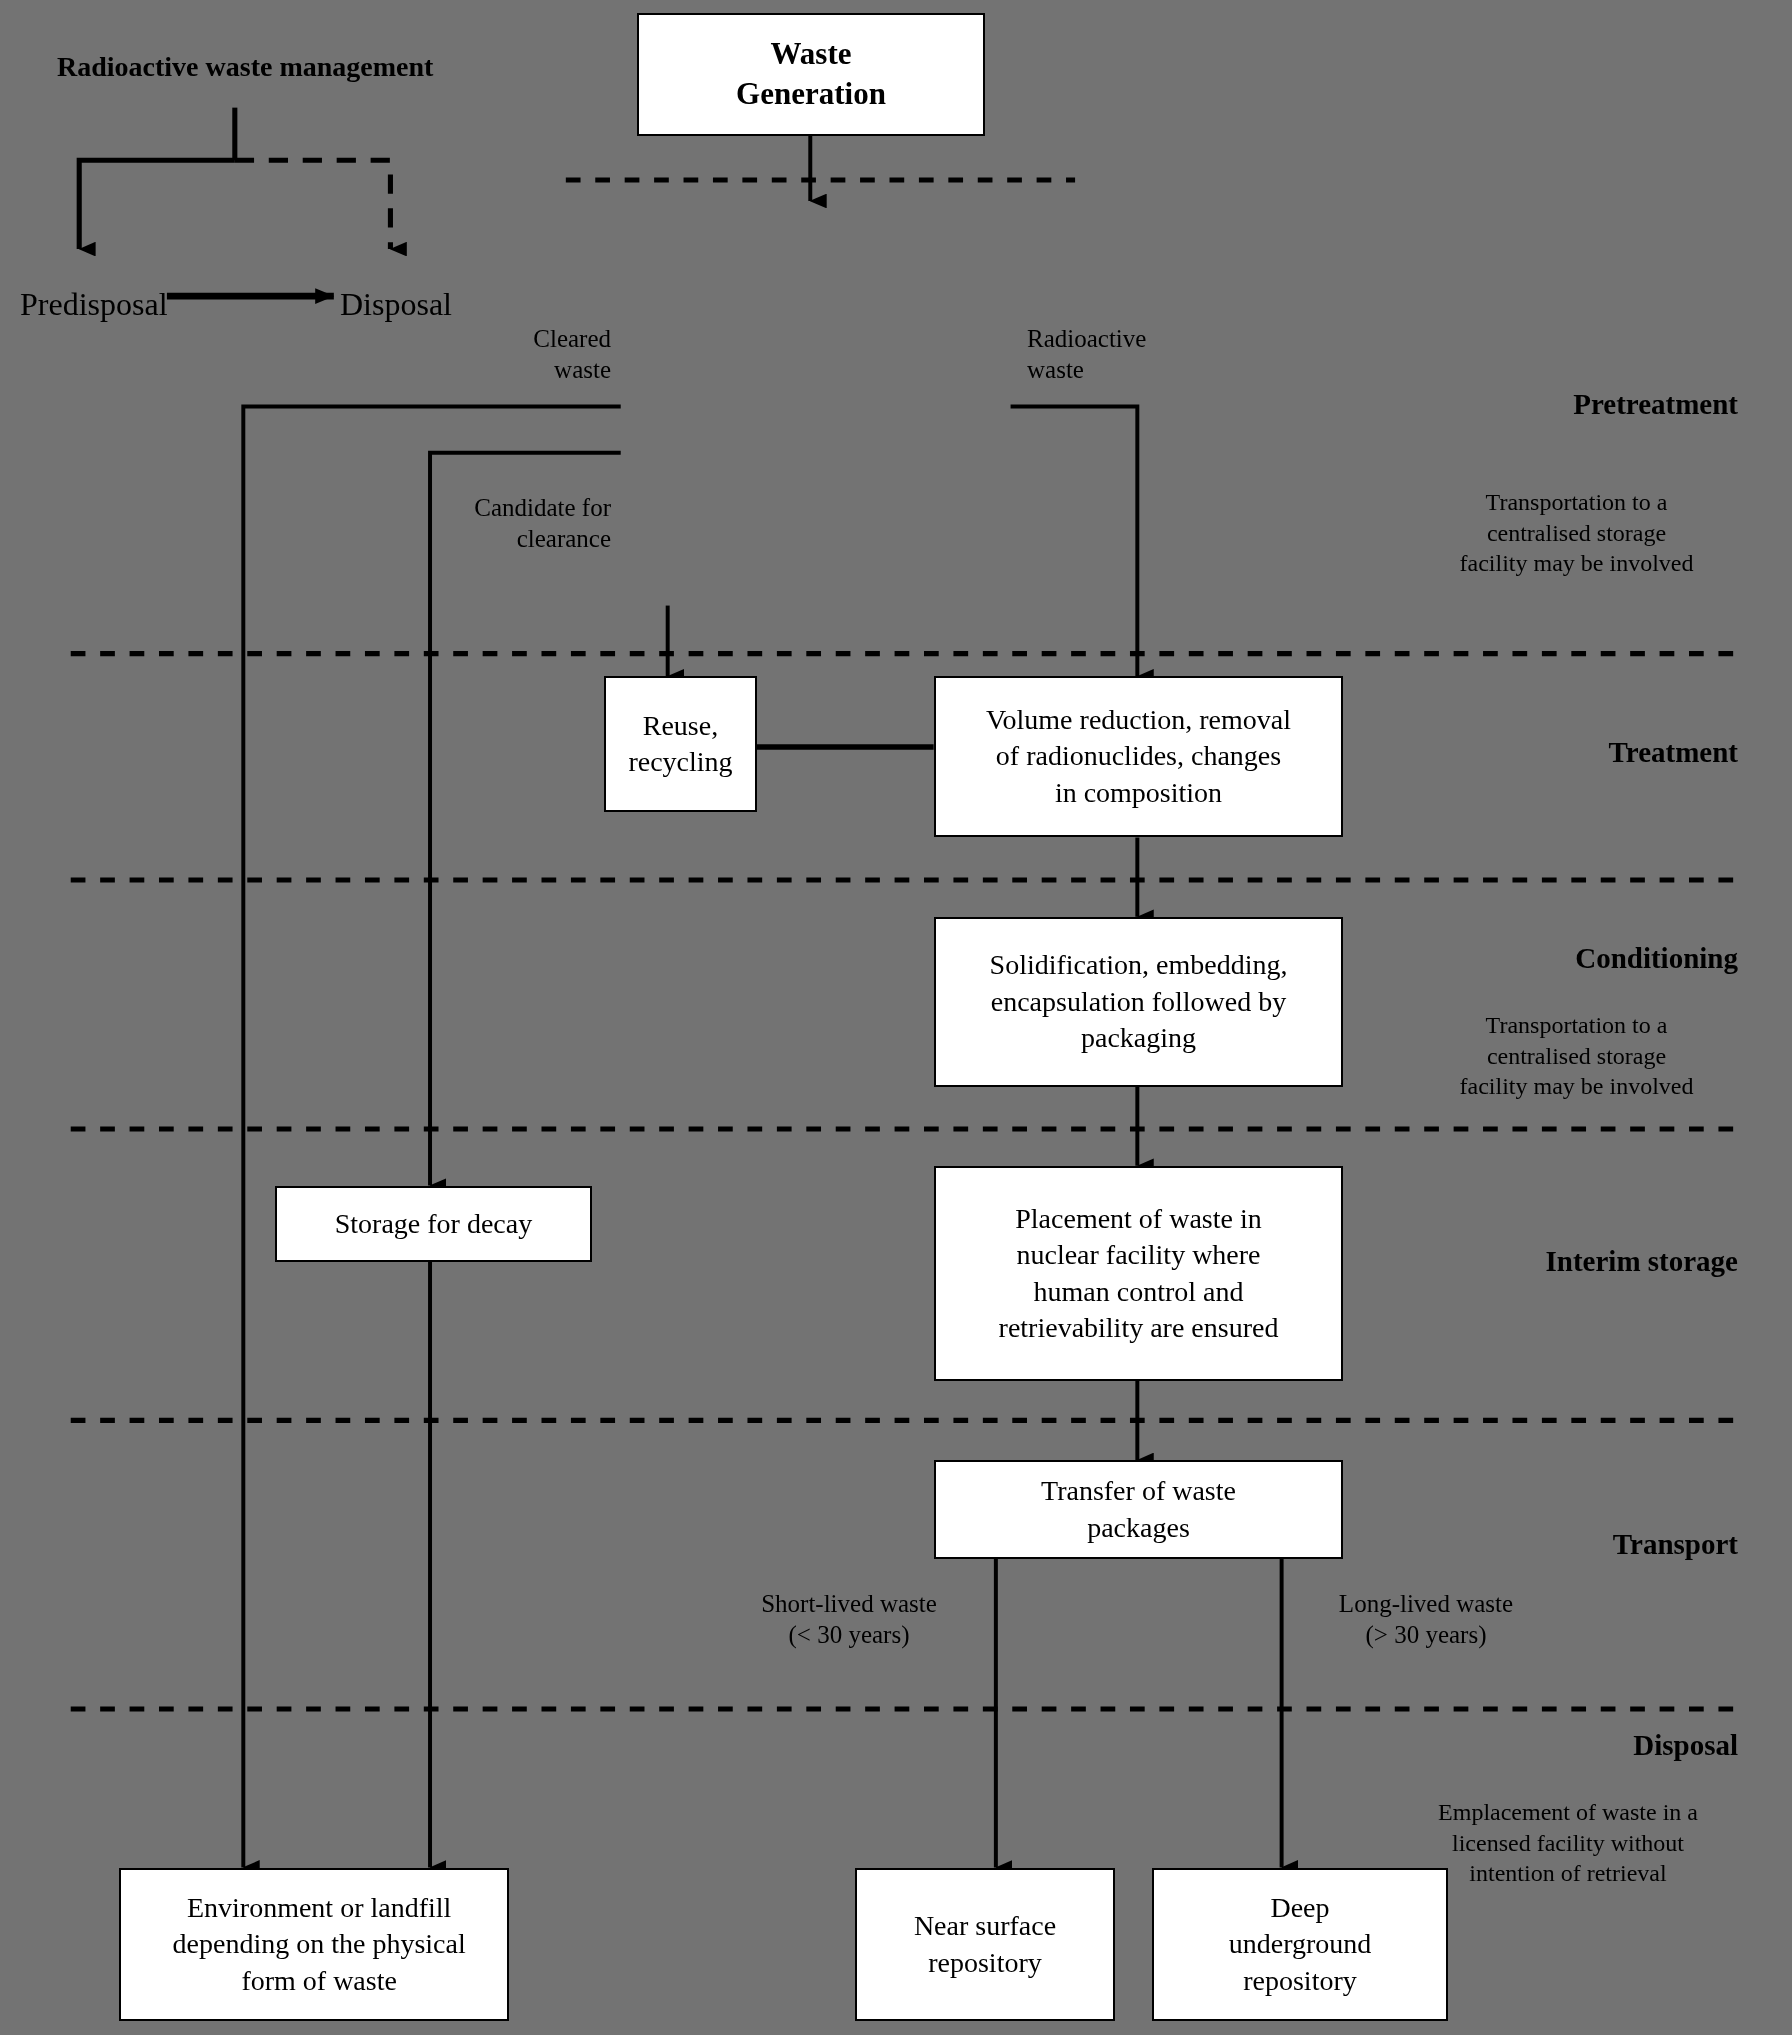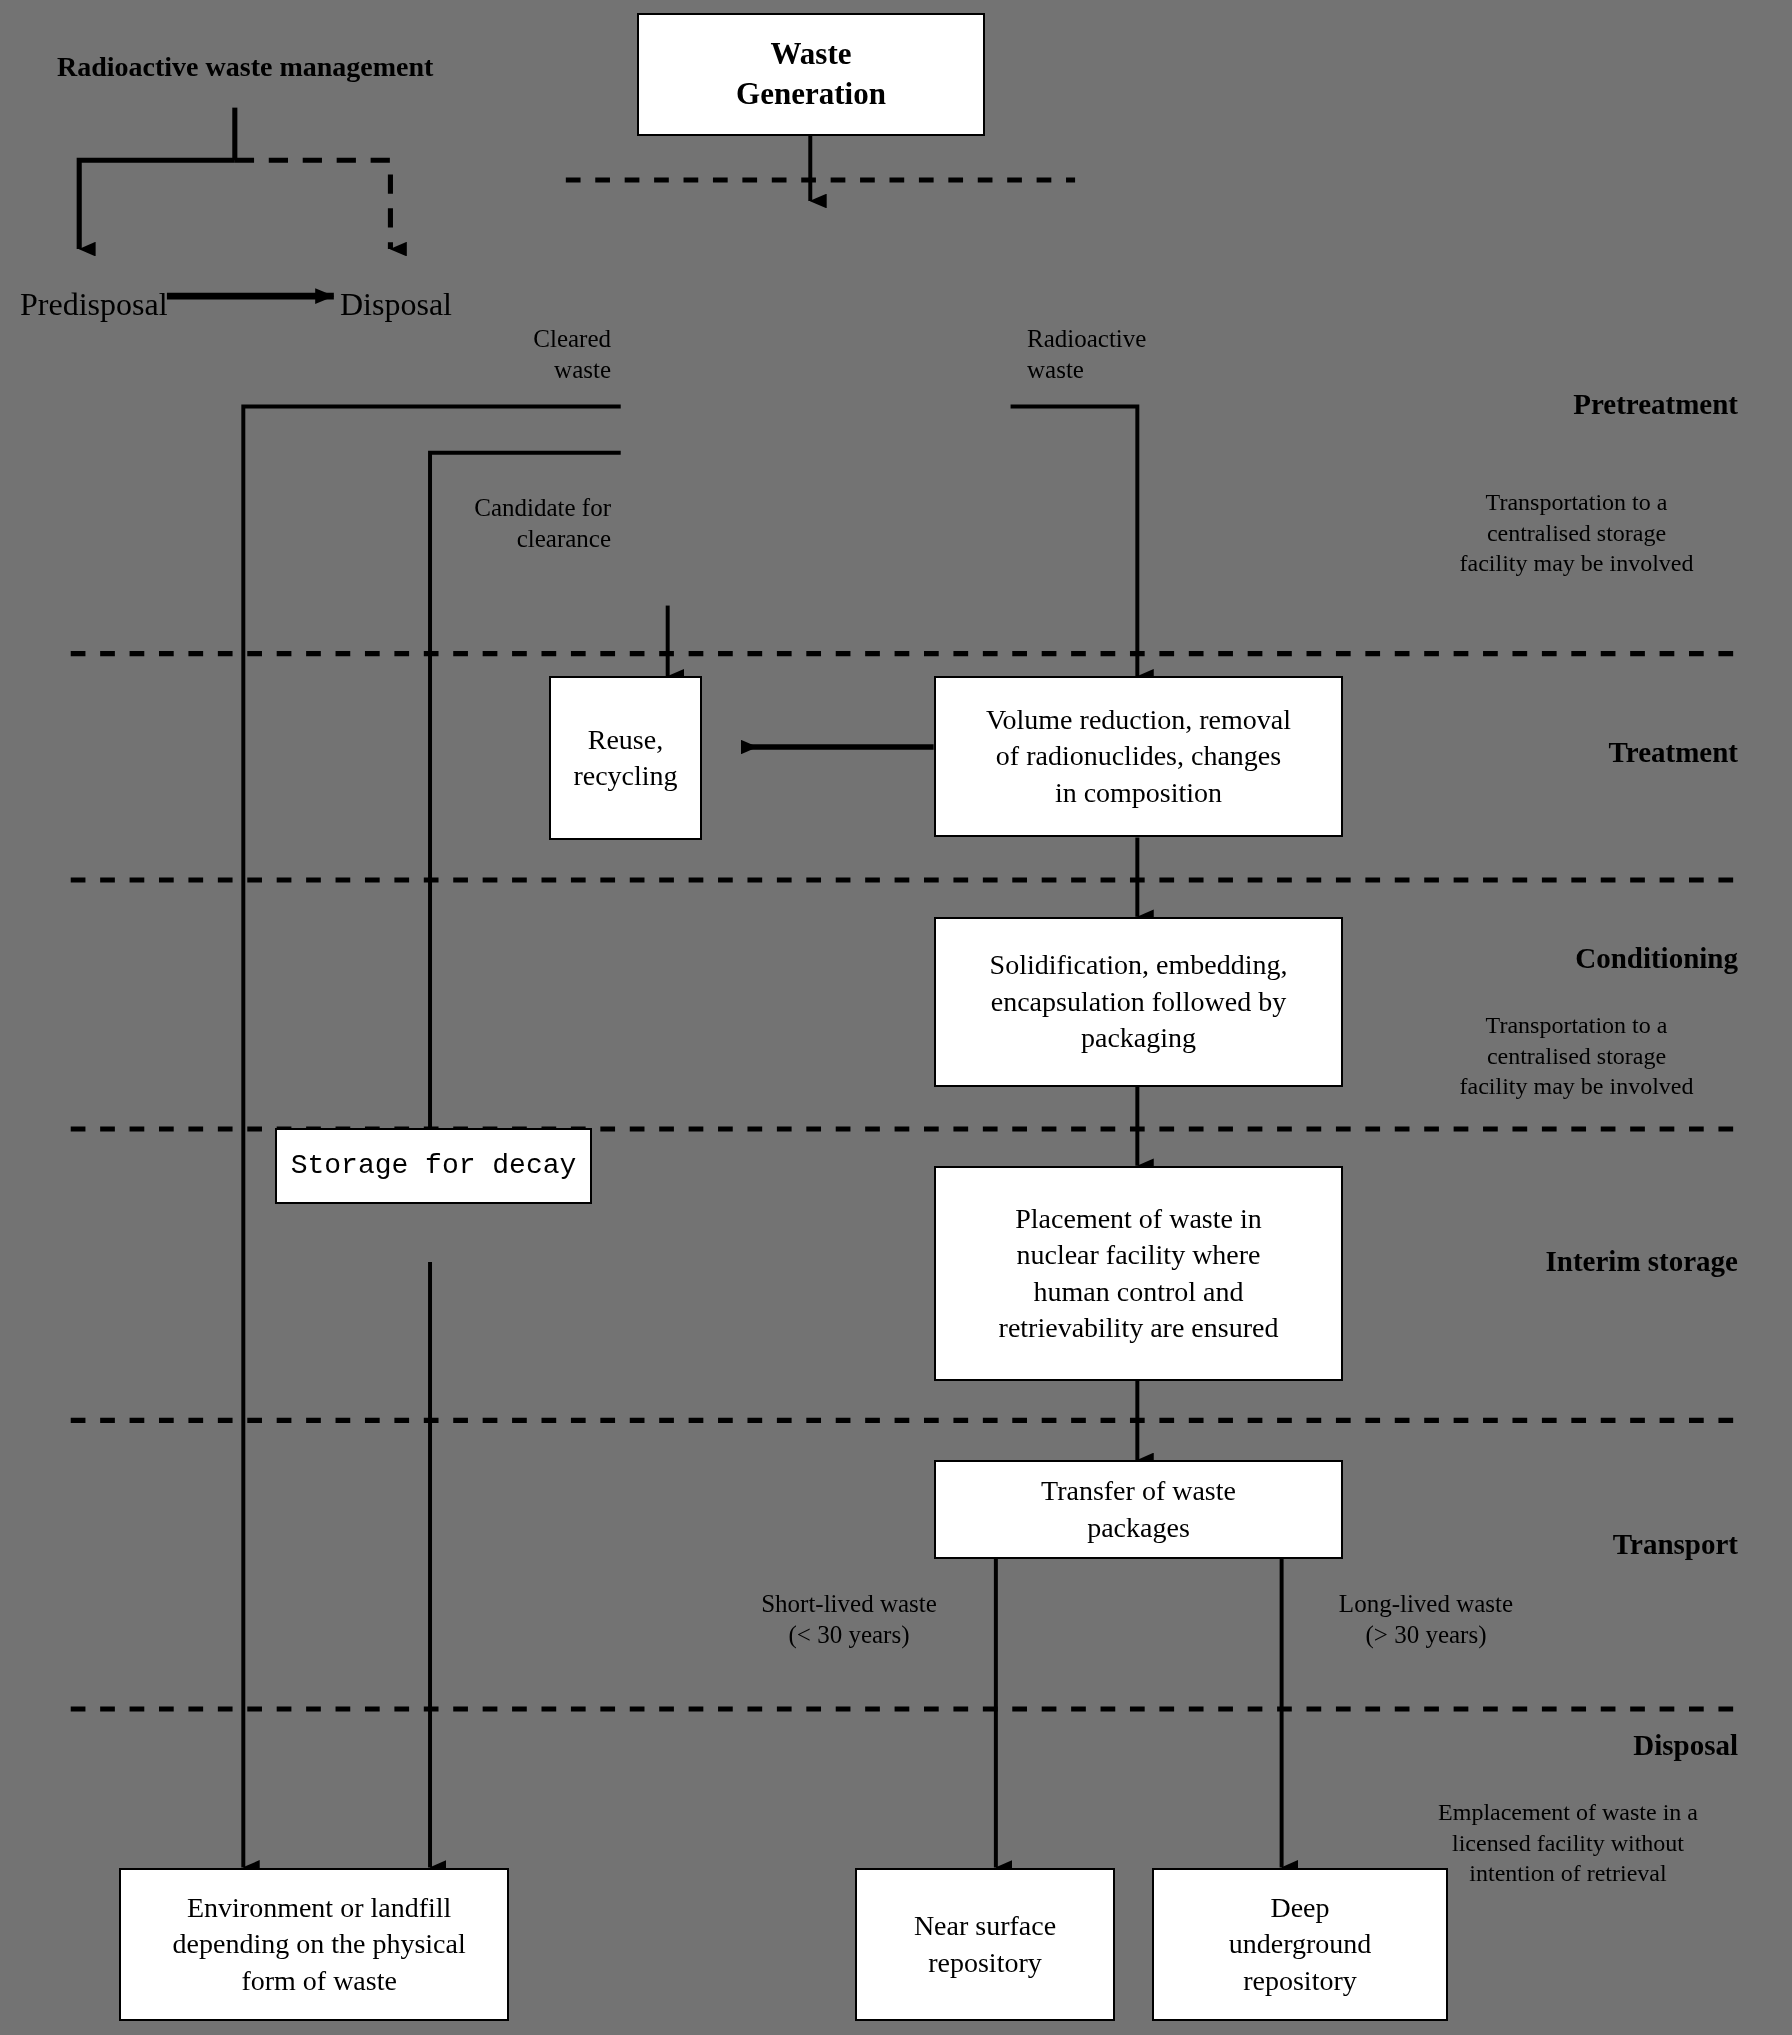--- a/index.html
+++ b/index.html
@@ -144,38 +144,38 @@
   <div class="mini-label" style="left:20px; top:286px;">Predisposal</div>
 
   <div class="mini-label" style="left:340px; top:286px;">Disposal</div>
 
   <div class="node bold" style="left:637px; top:12.5px; width:348px; height:123px;">
     <span class="node-inner">Waste
 Generation</span>
   </div>
 
 
-  <div class="node" style="left:549px; top:676px; width:153px; height:164px;">
+  <div class="node" style="left:604px; top:676px; width:153px; height:136px;">
     <span class="node-inner">Reuse,
 recycling</span>
   </div>
 
   <div class="node" style="left:934px; top:676px; width:409px; height:161px;">
     <span class="node-inner">Volume reduction, removal
 of radionuclides, changes
 in composition</span>
   </div>
 
   <div class="node" style="left:934px; top:917px; width:409px; height:170px;">
     <span class="node-inner">Solidification, embedding,
 encapsulation followed by
 packaging</span>
   </div>
 
-  <div class="node" style="left:275px; top:1128px; width:317px; height:76px;font-family:Liberation Mono, monospace;">
+  <div class="node" style="left:275px; top:1186px; width:317px; height:76px;">
     <span class="node-inner">Storage for decay</span>
   </div>
 
   <div class="node" style="left:934px; top:1166px; width:409px; height:215px;">
     <span class="node-inner">Placement of waste in
 nuclear facility where
 human control and
 retrievability are ensured</span>
   </div>
 

